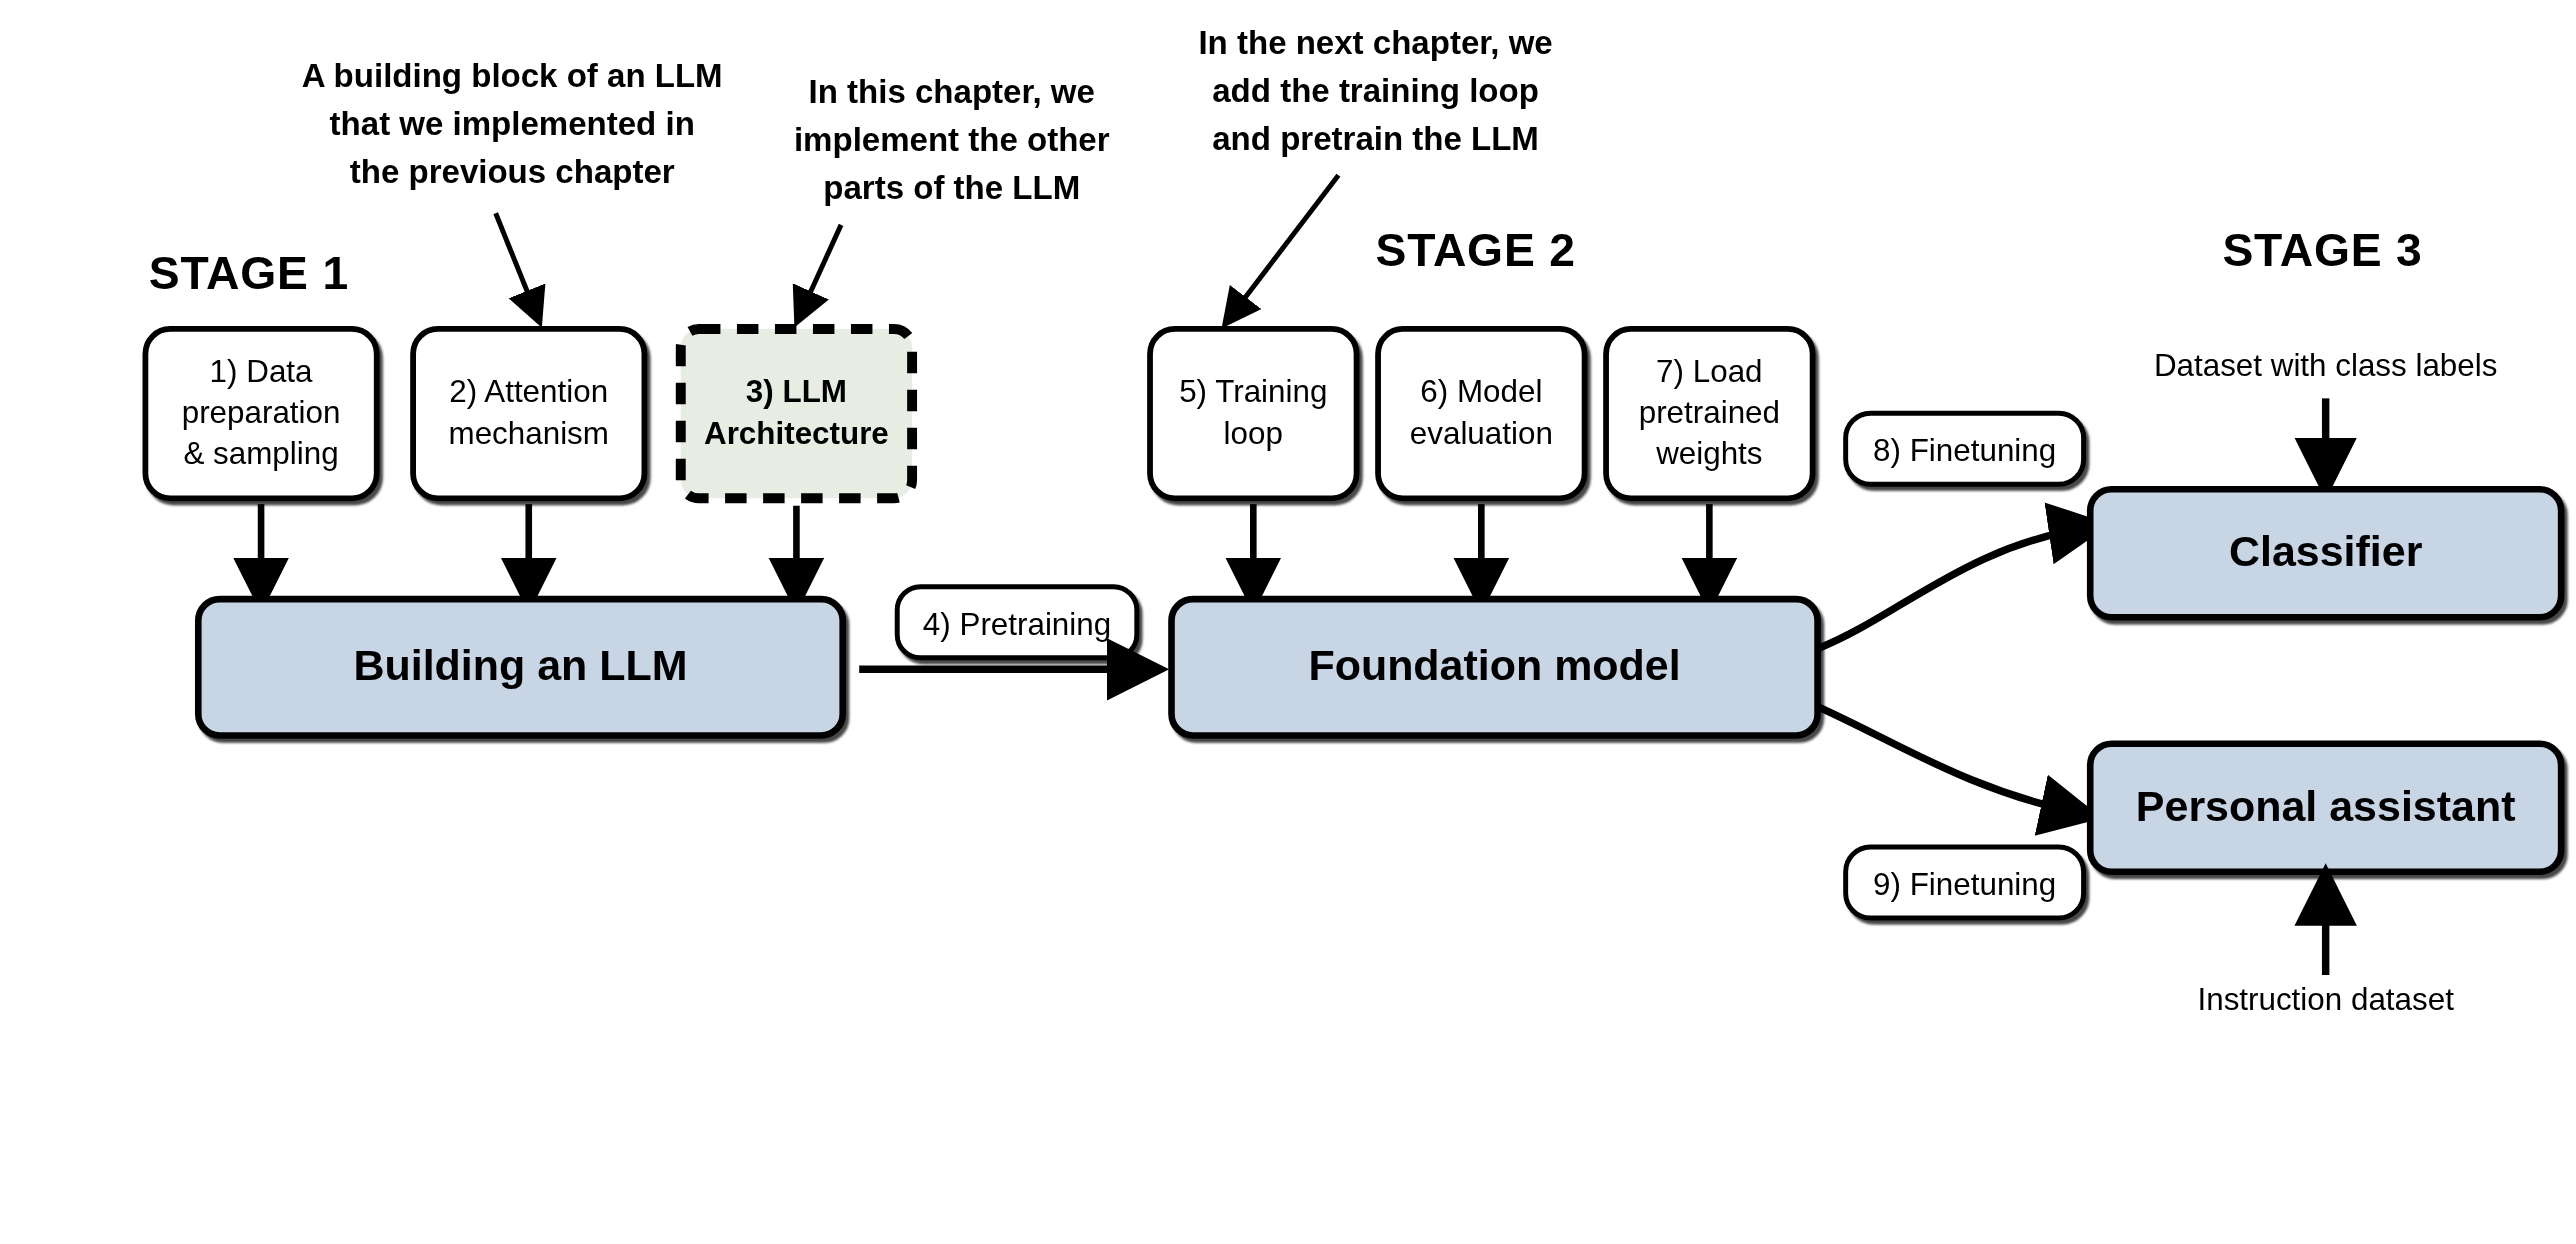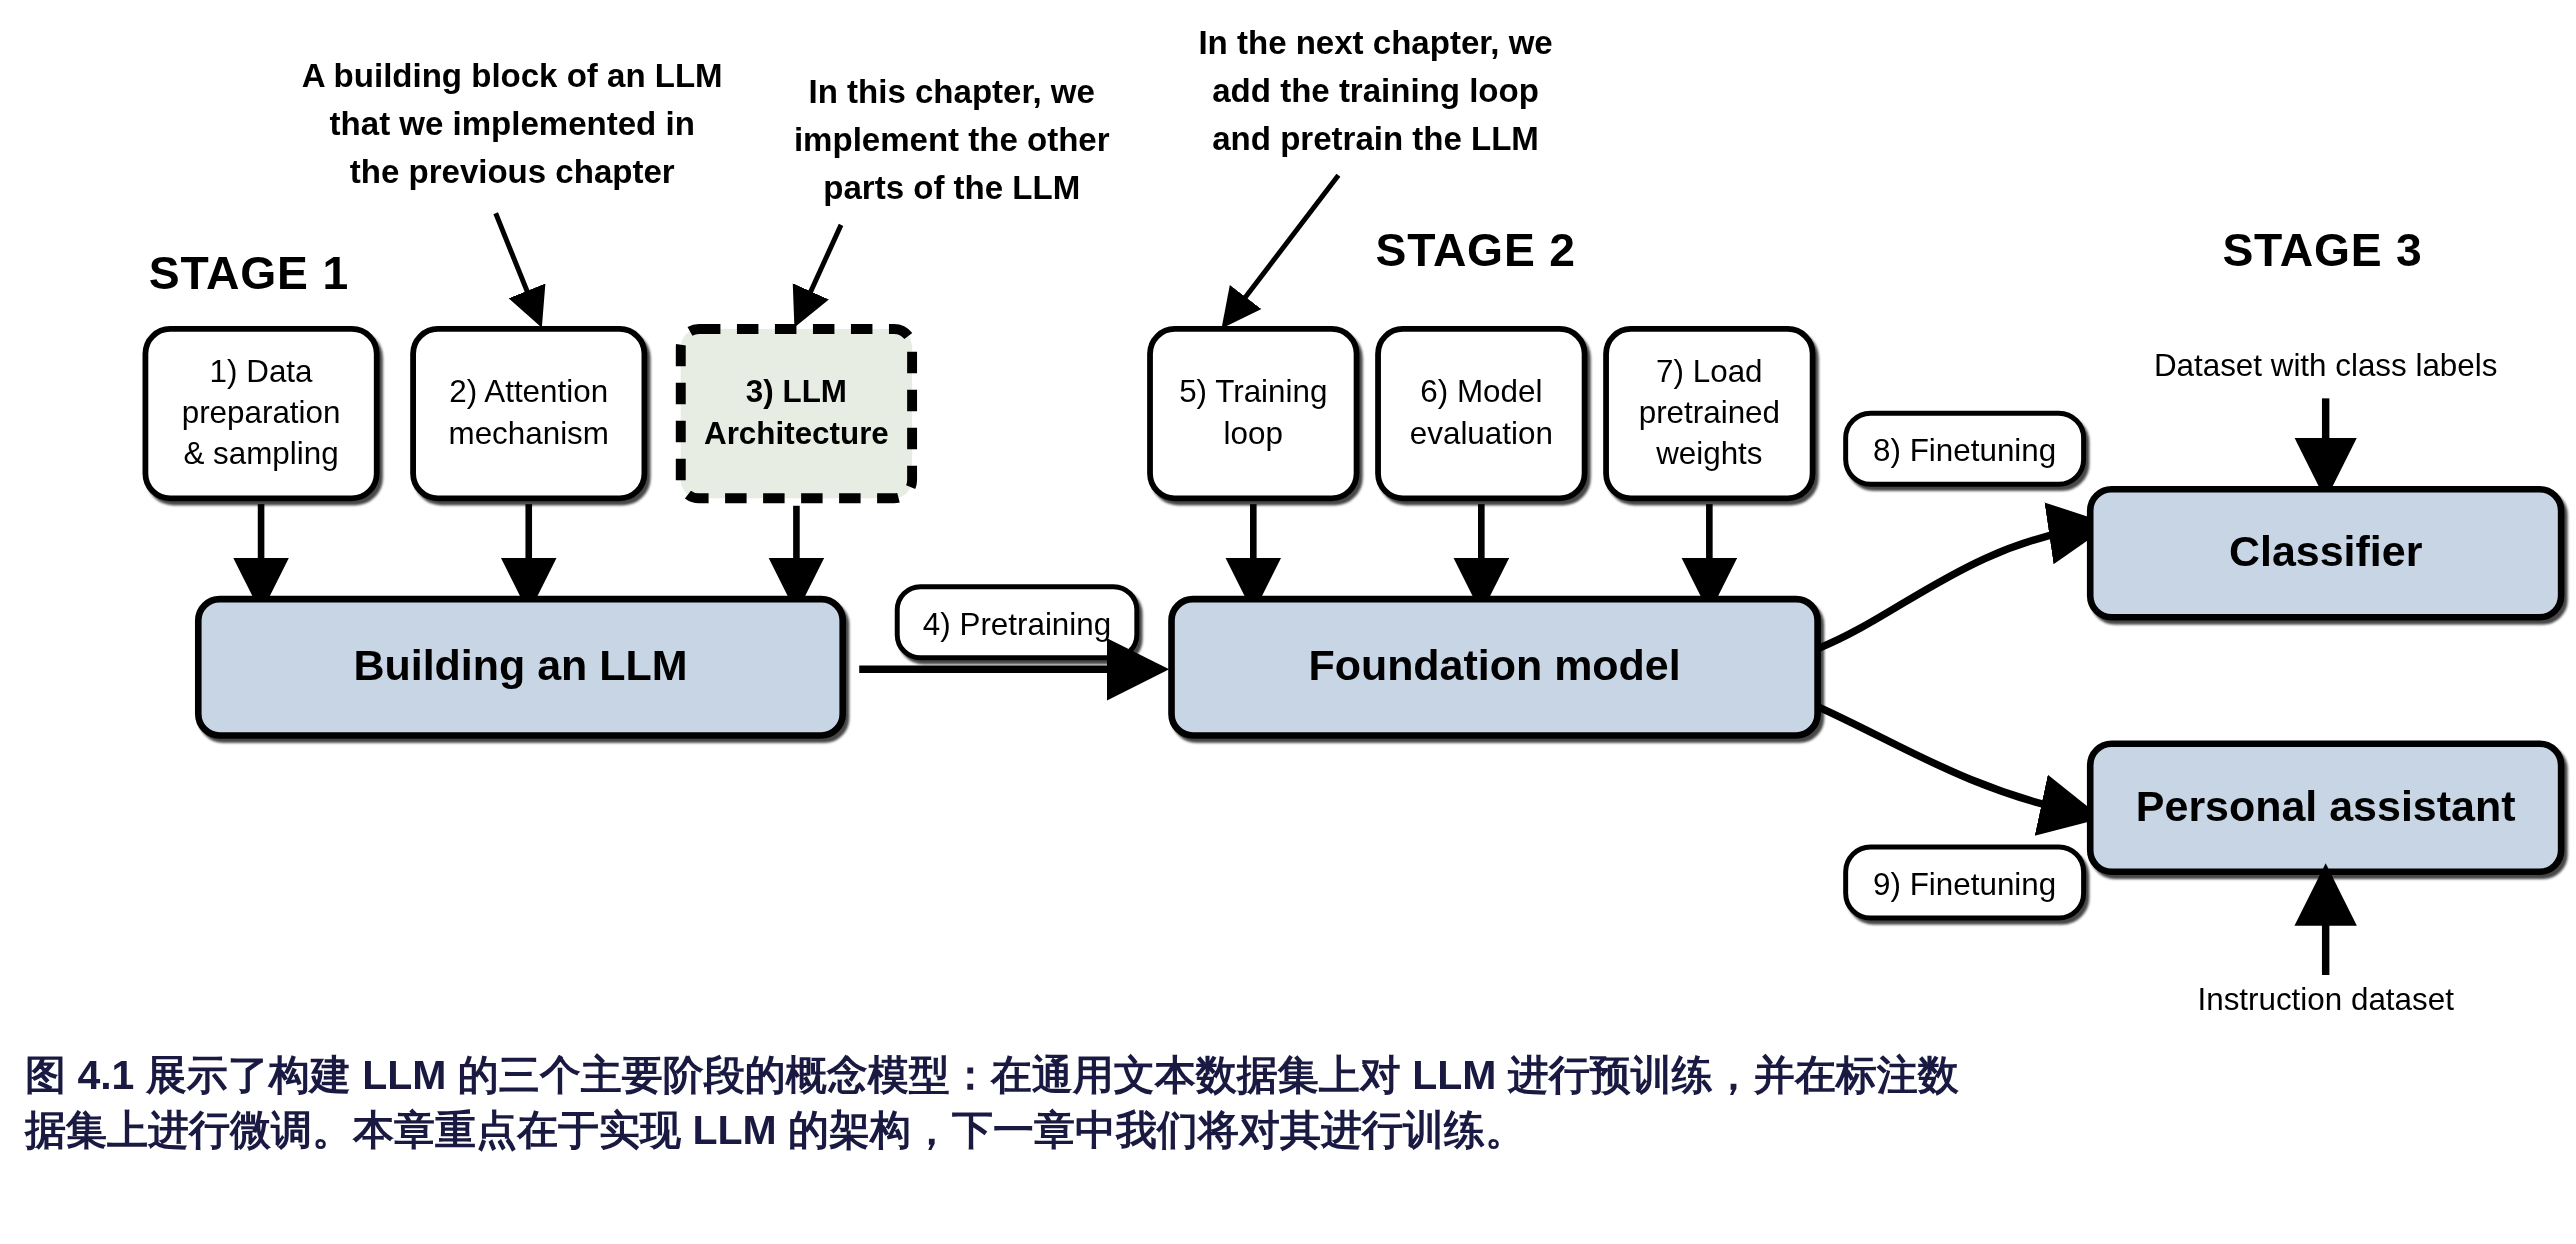--- a/index.html
+++ b/index.html
@@ -152,19 +152,15 @@
       <rect x="2530" y="900" width="570" height="155" rx="26" ry="26" fill="#c7d5e4" stroke="#000" stroke-width="8" filter="url(#sh)"></rect>
       <text x="2815" y="993" text-anchor="middle" font-size="52" font-weight="bold" fill="#000">Personal assistant</text>
     </g>
 
     <g>
       <path d="M2815,1180 L2815,1070" stroke="#000" stroke-width="9" fill="none" marker-end="url(#arwS)"></path>
       <text x="2815" y="1222" text-anchor="middle" font-size="38" fill="#000">Instruction dataset</text>
     </g>
   </svg>
 
-  <div class="caption">
-    <div>图 4.1 展示了构建 LLM 的三个主要阶段的概念模型：在通用文本数据集上对 LLM 进行预训练，并在标注数</div>
-    <div>据集上进行微调。本章重点在于实现 LLM 的架构，下一章中我们将对其进行训练。</div>
-  </div>
 
 </div>
 
 
 </body></html>

